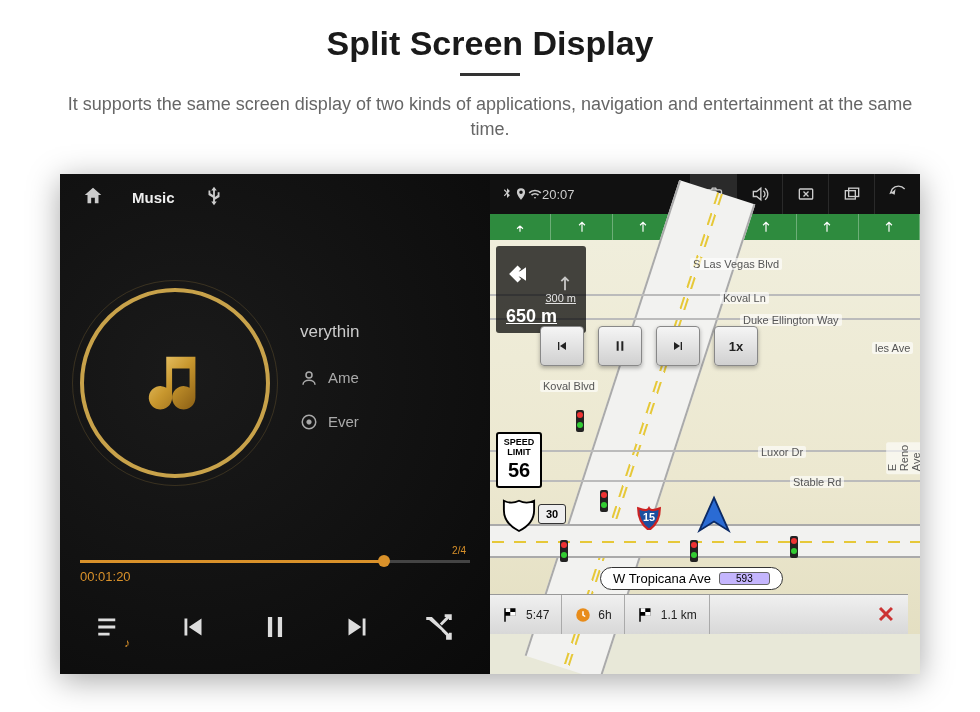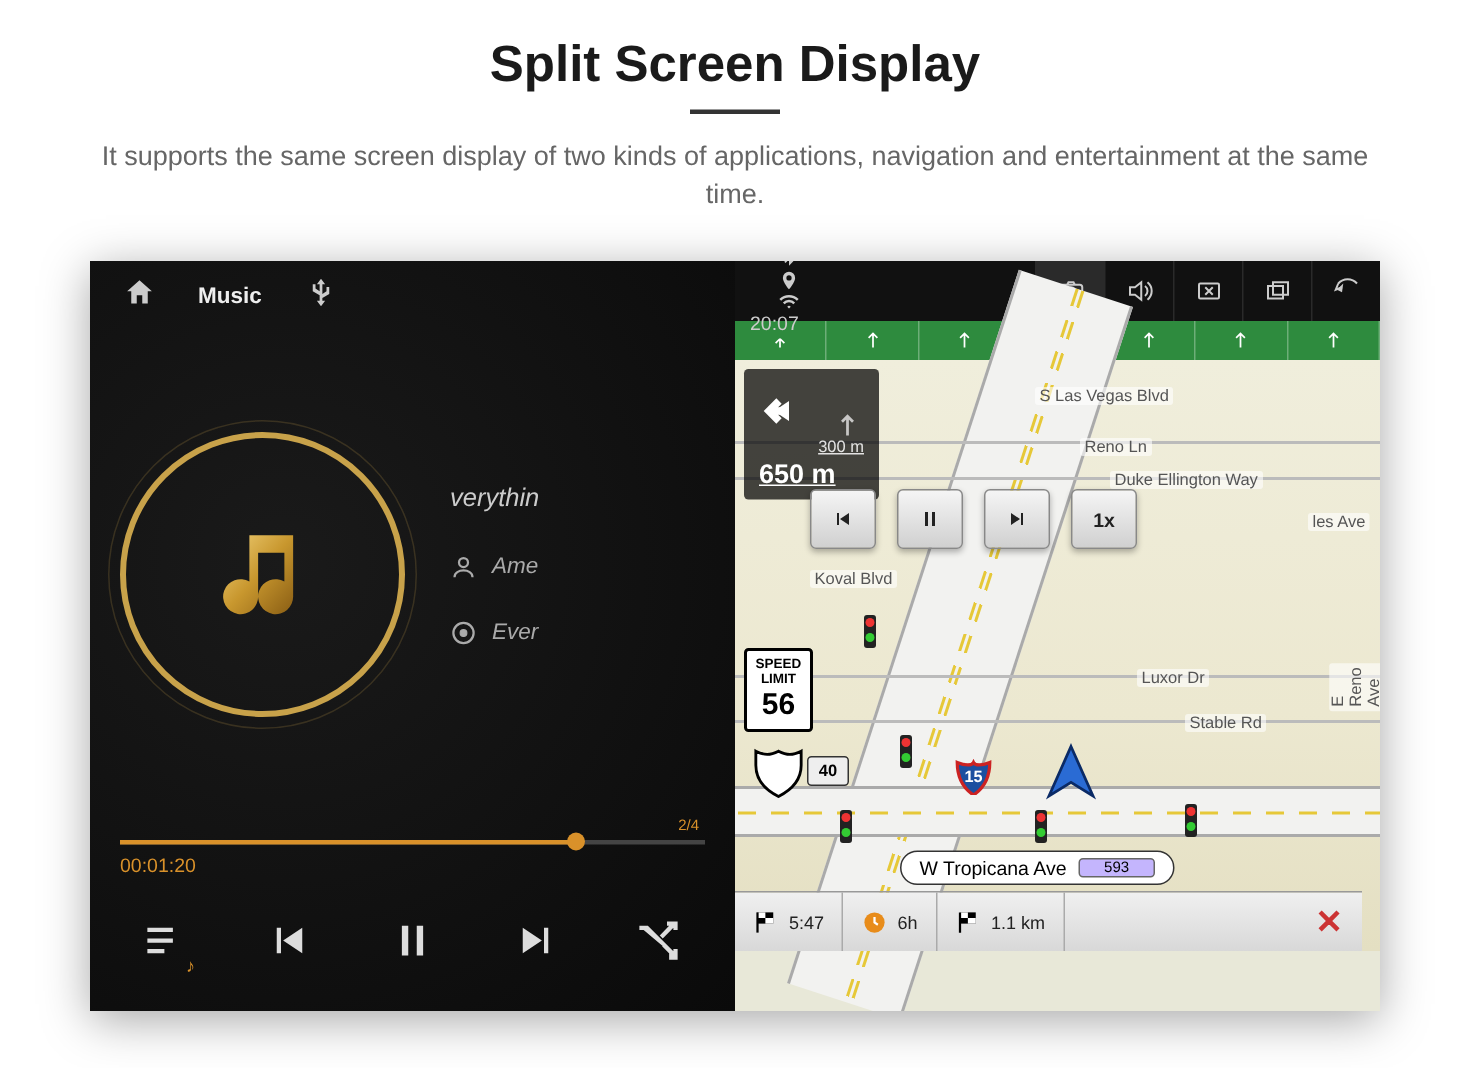--- a/index.html
+++ b/index.html
@@ -10,21 +10,21 @@
 .divider { width: 60px; height: 3px; background: #333; margin: 10px auto 16px; }
 .header p { font-size: 18px; color: #666; line-height: 1.4; max-width: 860px; margin: 0 auto; }
 
 .device { position: relative; width: 860px; height: 500px; margin: 22px auto 0; display: flex; box-shadow: 0 6px 30px rgba(0,0,0,.35); }
 
 
 .music { width: 430px; background: radial-gradient(circle at 30% 40%, #1a1a1a, #0a0a0a); color: #bbb; position: relative; display: flex; flex-direction: column; }
 .music-top { height: 46px; display: flex; align-items: center; gap: 28px; padding: 0 22px; color: #ddd; font-size: 15px; }
 .home-icon svg, .usb-icon svg { width: 22px; height: 22px; fill: #ccc; }
 .music-title { font-weight: bold; color: #eee; }
-.music-body { flex: 1; display: flex; align-items: center; padding: 0 14px; font-style: italic; }
+.music-body { flex: 1; display: flex; align-items: center; padding: 0 14px; }
 .disc { width: 190px; height: 190px; border: 4px solid #c8a24a; border-radius: 50%; position: relative; margin-left: 6px; display: flex; align-items: center; justify-content: center; }
 .disc::before { content:""; position:absolute; inset:-12px; border:1px solid rgba(200,162,74,.2); border-radius:50%; }
 .note { width: 70px; height: 70px; }
 .note path { fill: url(#gold); }
 .meta { margin-left: 30px; font-size: 15px; color: #aaa; }
 .meta-row { display: flex; align-items: center; gap: 10px; height: 44px; }
 .meta-row svg { width: 18px; height: 18px; fill: #aaa; stroke: #aaa; }
 .meta-top { font-size: 17px; color: #ccc; margin-bottom: 14px; }
 .progress-bar { padding: 0 20px; }
 .track-count { text-align: right; color: #d9912a; font-size: 10px; padding-right: 4px; }
@@ -33,21 +33,21 @@
 .bar-knob { position: absolute; top: -5px; width: 12px; height: 12px; background: #d9912a; border-radius: 50%; margin-left: -6px; }
 .time { color: #d9912a; font-size: 13px; margin-top: 6px; }
 .controls { height: 90px; display: flex; align-items: center; justify-content: space-around; padding: 0 10px; }
 .controls svg { width: 34px; height: 34px; fill: #ddd; }
 .playlist-btn { position: relative; }
 .playlist-btn::after { content:"♪"; position:absolute; right:-2px; bottom:-2px; font-size:12px; color:#d9912a; }
 
 
 .nav { width: 430px; background: #e8e8d8; position: relative; overflow: hidden; }
 .status { height: 40px; background: #111; display: flex; align-items: center; color: #ccc; font-size: 13px; }
-.status-left { display: flex; align-items: flex-end; gap: 0; padding-left: 10px; flex-direction: column; }
+.status-left { display: flex; align-items: flex-start; gap: 0; padding-left: 10px; }
 .status-left svg { width: 14px; height: 14px; fill: #ccc; }
 .status-right { margin-left: auto; display: flex; align-items: center; height: 100%; }
 .status-right > div { width: 46px; height: 100%; display: flex; align-items: center; justify-content: center; border-left: 1px solid #2a2a2a; }
 .status-right svg { width: 20px; height: 20px; fill: none; stroke: #ccc; stroke-width: 1.6; }
 .status-right .cam { background: #2a2a2a; }
 
 .lanes { height: 26px; background: #2e8b3e; display: flex; }
 .lane { flex: 1; display: flex; align-items: center; justify-content: center; border-right: 1px solid rgba(255,255,255,.3); }
 .lane svg { width: 14px; height: 14px; fill: #fff; }
 
@@ -283,21 +283,21 @@
 
     <div class="map">
       <div class="road i15"></div>
       <div class="road trop"></div>
       <div class="road minor" style="top:54px"></div>
       <div class="road minor" style="top:78px"></div>
       <div class="road minor" style="top:210px"></div>
       <div class="road minor" style="top:240px"></div>
 
       <span class="lbl" style="left:200px;top:18px">S Las Vegas Blvd</span>
-      <span class="lbl" style="left:230px;top:52px">Reno Ln</span>
+      <span class="lbl" style="left:230px;top:52px">Koval Ln</span>
       <span class="lbl" style="left:250px;top:74px">Duke Ellington Way</span>
       <span class="lbl" style="left:268px;top:206px">Luxor Dr</span>
       <span class="lbl" style="left:300px;top:236px">Stable Rd</span>
       <span class="lbl" style="left:398px;top:200px;transform:rotate(-90deg)">E Reno Ave</span>
       <span class="lbl" style="left:50px;top:140px">Koval Blvd</span>
       <span class="lbl" style="left:382px;top:102px">les Ave</span>
 
       <div class="traffic" style="left:86px;top:170px"></div>
       <div class="traffic" style="left:110px;top:250px"></div>
       <div class="traffic" style="left:200px;top:300px"></div>
@@ -338,21 +338,21 @@
       </div>
 
       <div class="speed-sign">
         <div>SPEED LIMIT</div>
         <div class="num">56</div>
       </div>
 
       <svg class="shield" viewBox="0 0 36 36">
         <path d="M2 4c6 3 10 3 16 0 6 3 10 3 16 0v10c0 12-8 18-16 22C10 32 2 26 2 14z" fill="#fff" stroke="#000" stroke-width="2"></path>
       </svg>
-      <div class="shield-label">40</div>
+      <div class="shield-label">30</div>
 
       <svg style="position:absolute;left:146px;top:264px;width:26px;height:26px" viewBox="0 0 24 24">
         <path d="M2 4c5 2 9 2 10 0 1 2 5 2 10 0 0 10-4 16-10 20C6 20 2 14 2 4z" fill="#1b4fa0" stroke="#c22" stroke-width="2"></path>
         <text x="12" y="16" text-anchor="middle" fill="#fff" font-size="10" font-weight="bold">15</text>
       </svg>
 
       <div class="arrow">
         <svg viewBox="0 0 24 24">
             <path d="M12 2l8 18-8-5-8 5z" fill="#2a6bd4" stroke="#0a2a66" stroke-width="1"></path>
           </svg>

